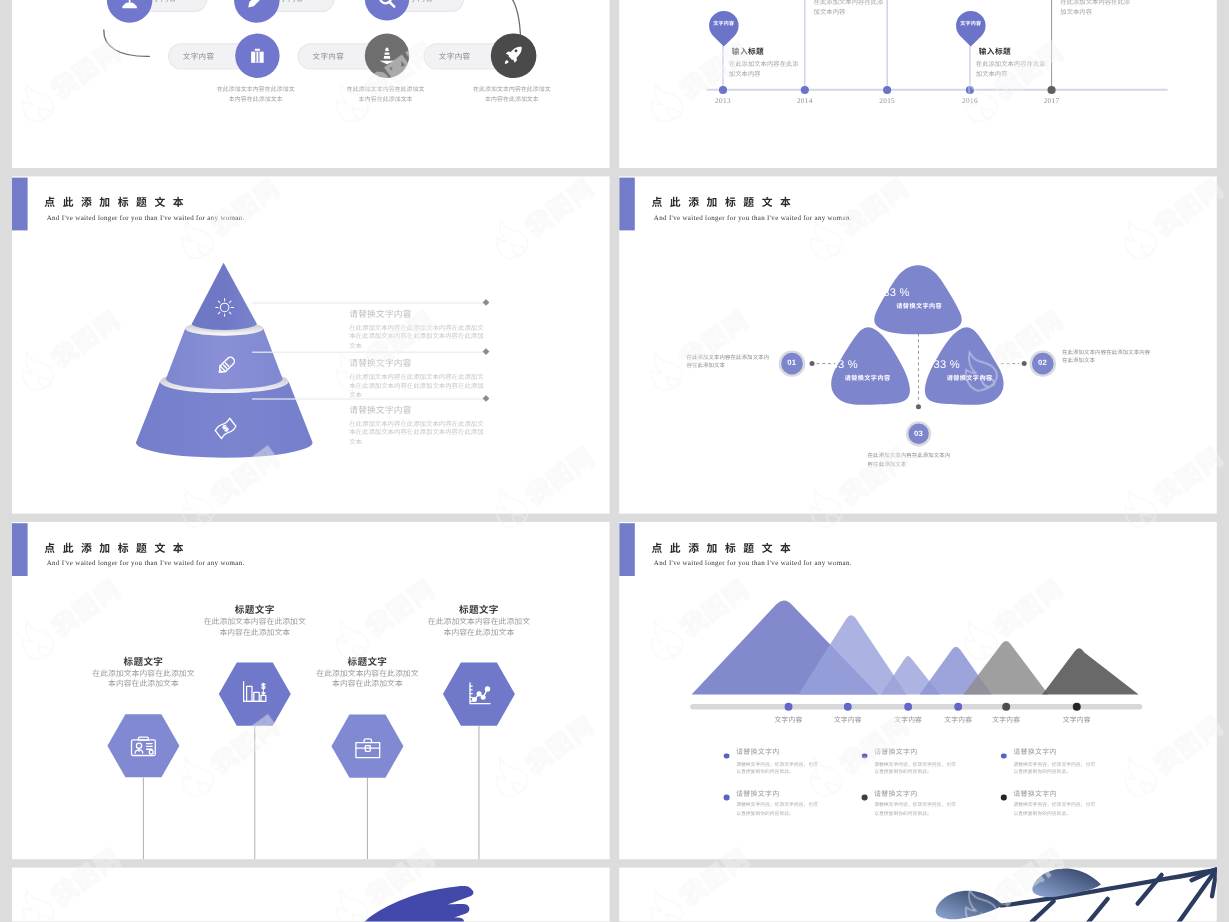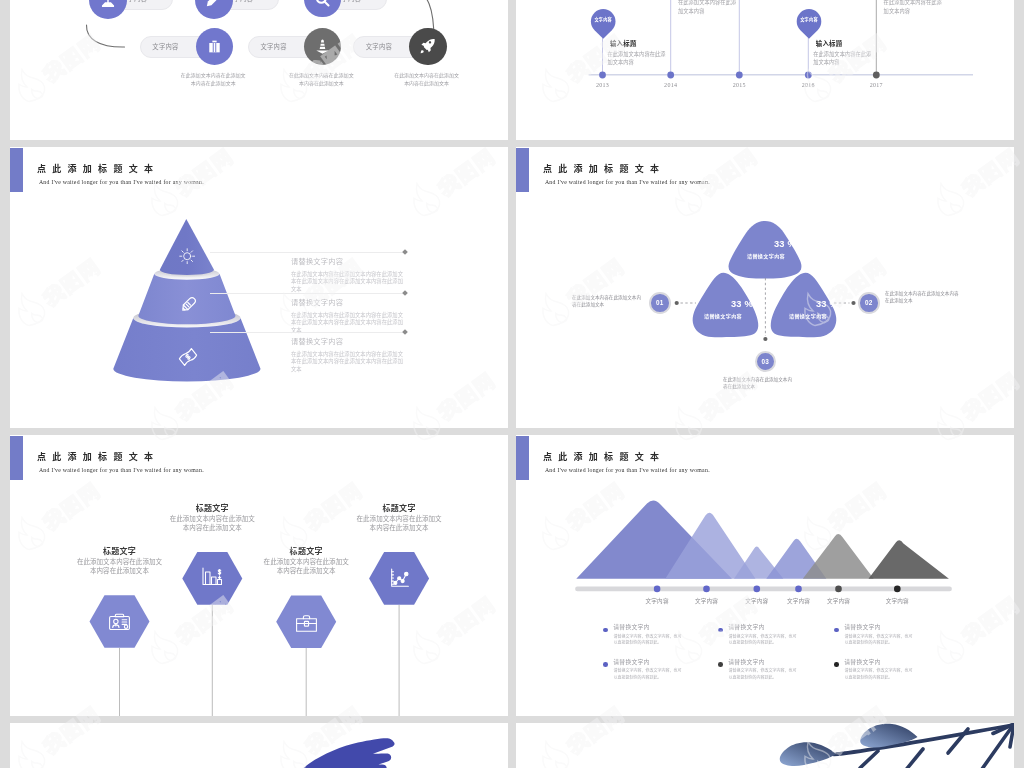--- a/index.html
+++ b/index.html
@@ -18,22 +18,22 @@
   .cjk{font-family:"Liberation Sans","Noto Sans CJK SC",sans-serif;}
   
   .pyr-row{position:absolute;left:0;width:100%;height:0;}
   .pyr-line{position:absolute;left:200px;top:0;width:193px;height:1px;background:#ececed;}
   .pyr-dia{position:absolute;left:393px;top:-2px;width:4px;height:4px;background:#8c8c8c;
            transform:rotate(45deg);}
   .pyr-h{position:absolute;left:281px;top:5.5px;font-size:7.2px;color:#bdbdc2;letter-spacing:.25px;line-height:1;}
   .pyr-b{position:absolute;left:281px;top:18.5px;width:112px;font-size:5.3px;color:#c6c6cb;
          line-height:1.5;text-align:justify;}
   
-  .pet-pct{position:absolute;font-size:9.3px;font-weight:bold;color:#fff;letter-spacing:.2px;
-           text-align:right;width:60px;margin-left:-30px;line-height:1;}
+  .pet-pct{position:absolute;font-size:9.3px;font-weight:normal;color:#fff;letter-spacing:.2px;
+           text-align:left;width:60px;margin-left:-30px;line-height:1;}
   .pet-lab{position:absolute;font-size:5.1px;font-weight:bold;color:#fff;letter-spacing:.35px;
            text-align:center;width:80px;margin-left:-40px;line-height:1;}
   .badge{position:absolute;width:21.5px;height:21.5px;border-radius:50%;background:#7d85cd;
          border:2.4px solid #d9d9de;box-sizing:border-box;color:#fff;font-size:6.4px;
          font-weight:bold;display:flex;align-items:center;justify-content:center;
          letter-spacing:.2px;}
   .call{position:absolute;font-size:4.5px;color:#8a8a90;line-height:1.5;letter-spacing:.1px;}
   
   .hex-h{position:absolute;font-size:8px;font-weight:bold;color:#3b3b3b;text-align:center;
          width:120px;margin-left:-60px;line-height:1;letter-spacing:.3px;}

